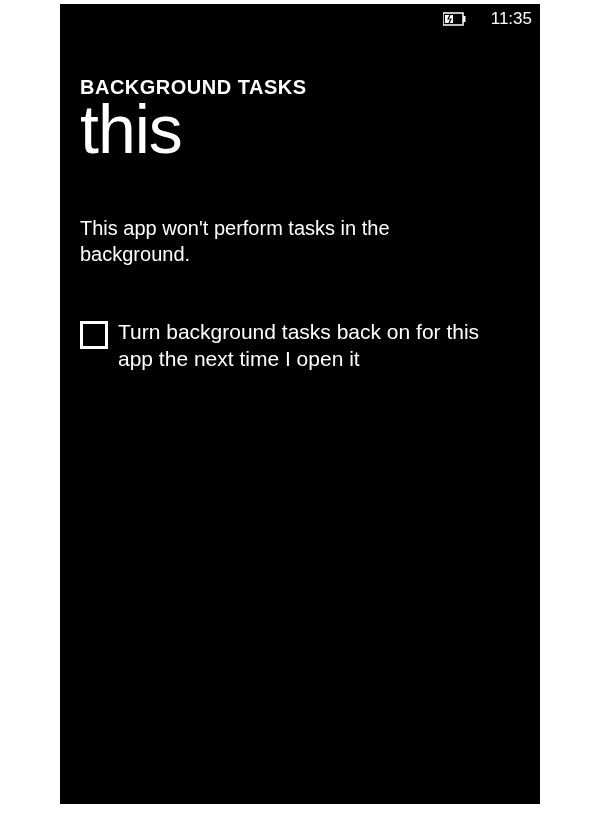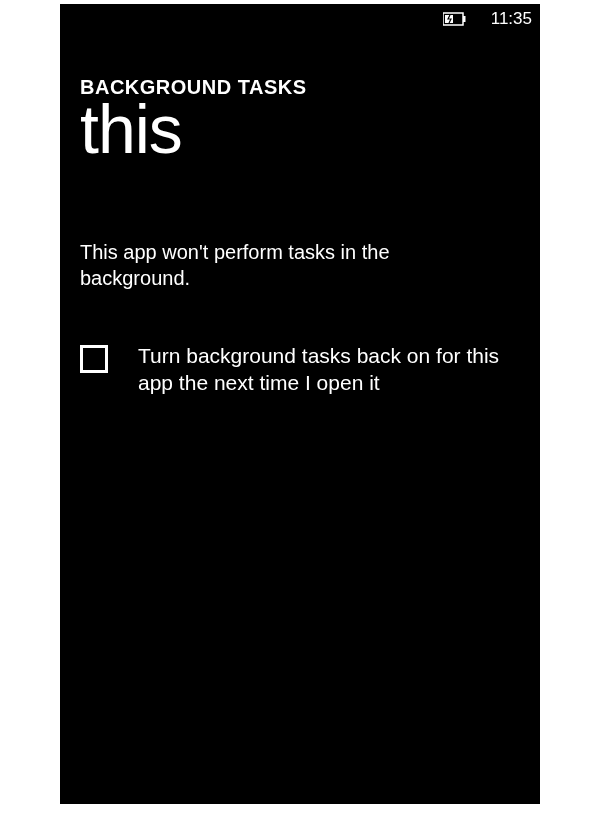--- a/index.html
+++ b/index.html
@@ -53,40 +53,40 @@
     .page-title {
       font-size: 68px;
       font-weight: 300;
       line-height: 1;
       margin-top: -4px;
       letter-spacing: -1px;
     }
     .description {
       font-size: 20px;
       font-weight: 400;
-      margin-top: 76px;
+      margin-top: 52px;
       line-height: 1.3;
       max-width: 400px;
     }
     .block-button {
       margin-top: 48px;
       border: 3px solid #555555;
       background: transparent;
       color: #777777;
       font-size: 24px;
       font-weight: 400;
       font-family: inherit;
       padding: 6px 28px;
       cursor: default;
     }
     .checkbox-row {
       margin-top: 52px;
       display: flex;
       align-items: flex-start;
-      gap: 30px;
+      gap: 10px;
     }
     .checkbox {
       width: 28px;
       height: 28px;
       border: 3px solid #ffffff;
       background: transparent;
       flex-shrink: 0;
       margin-top: 2px;
       cursor: pointer;
     }

